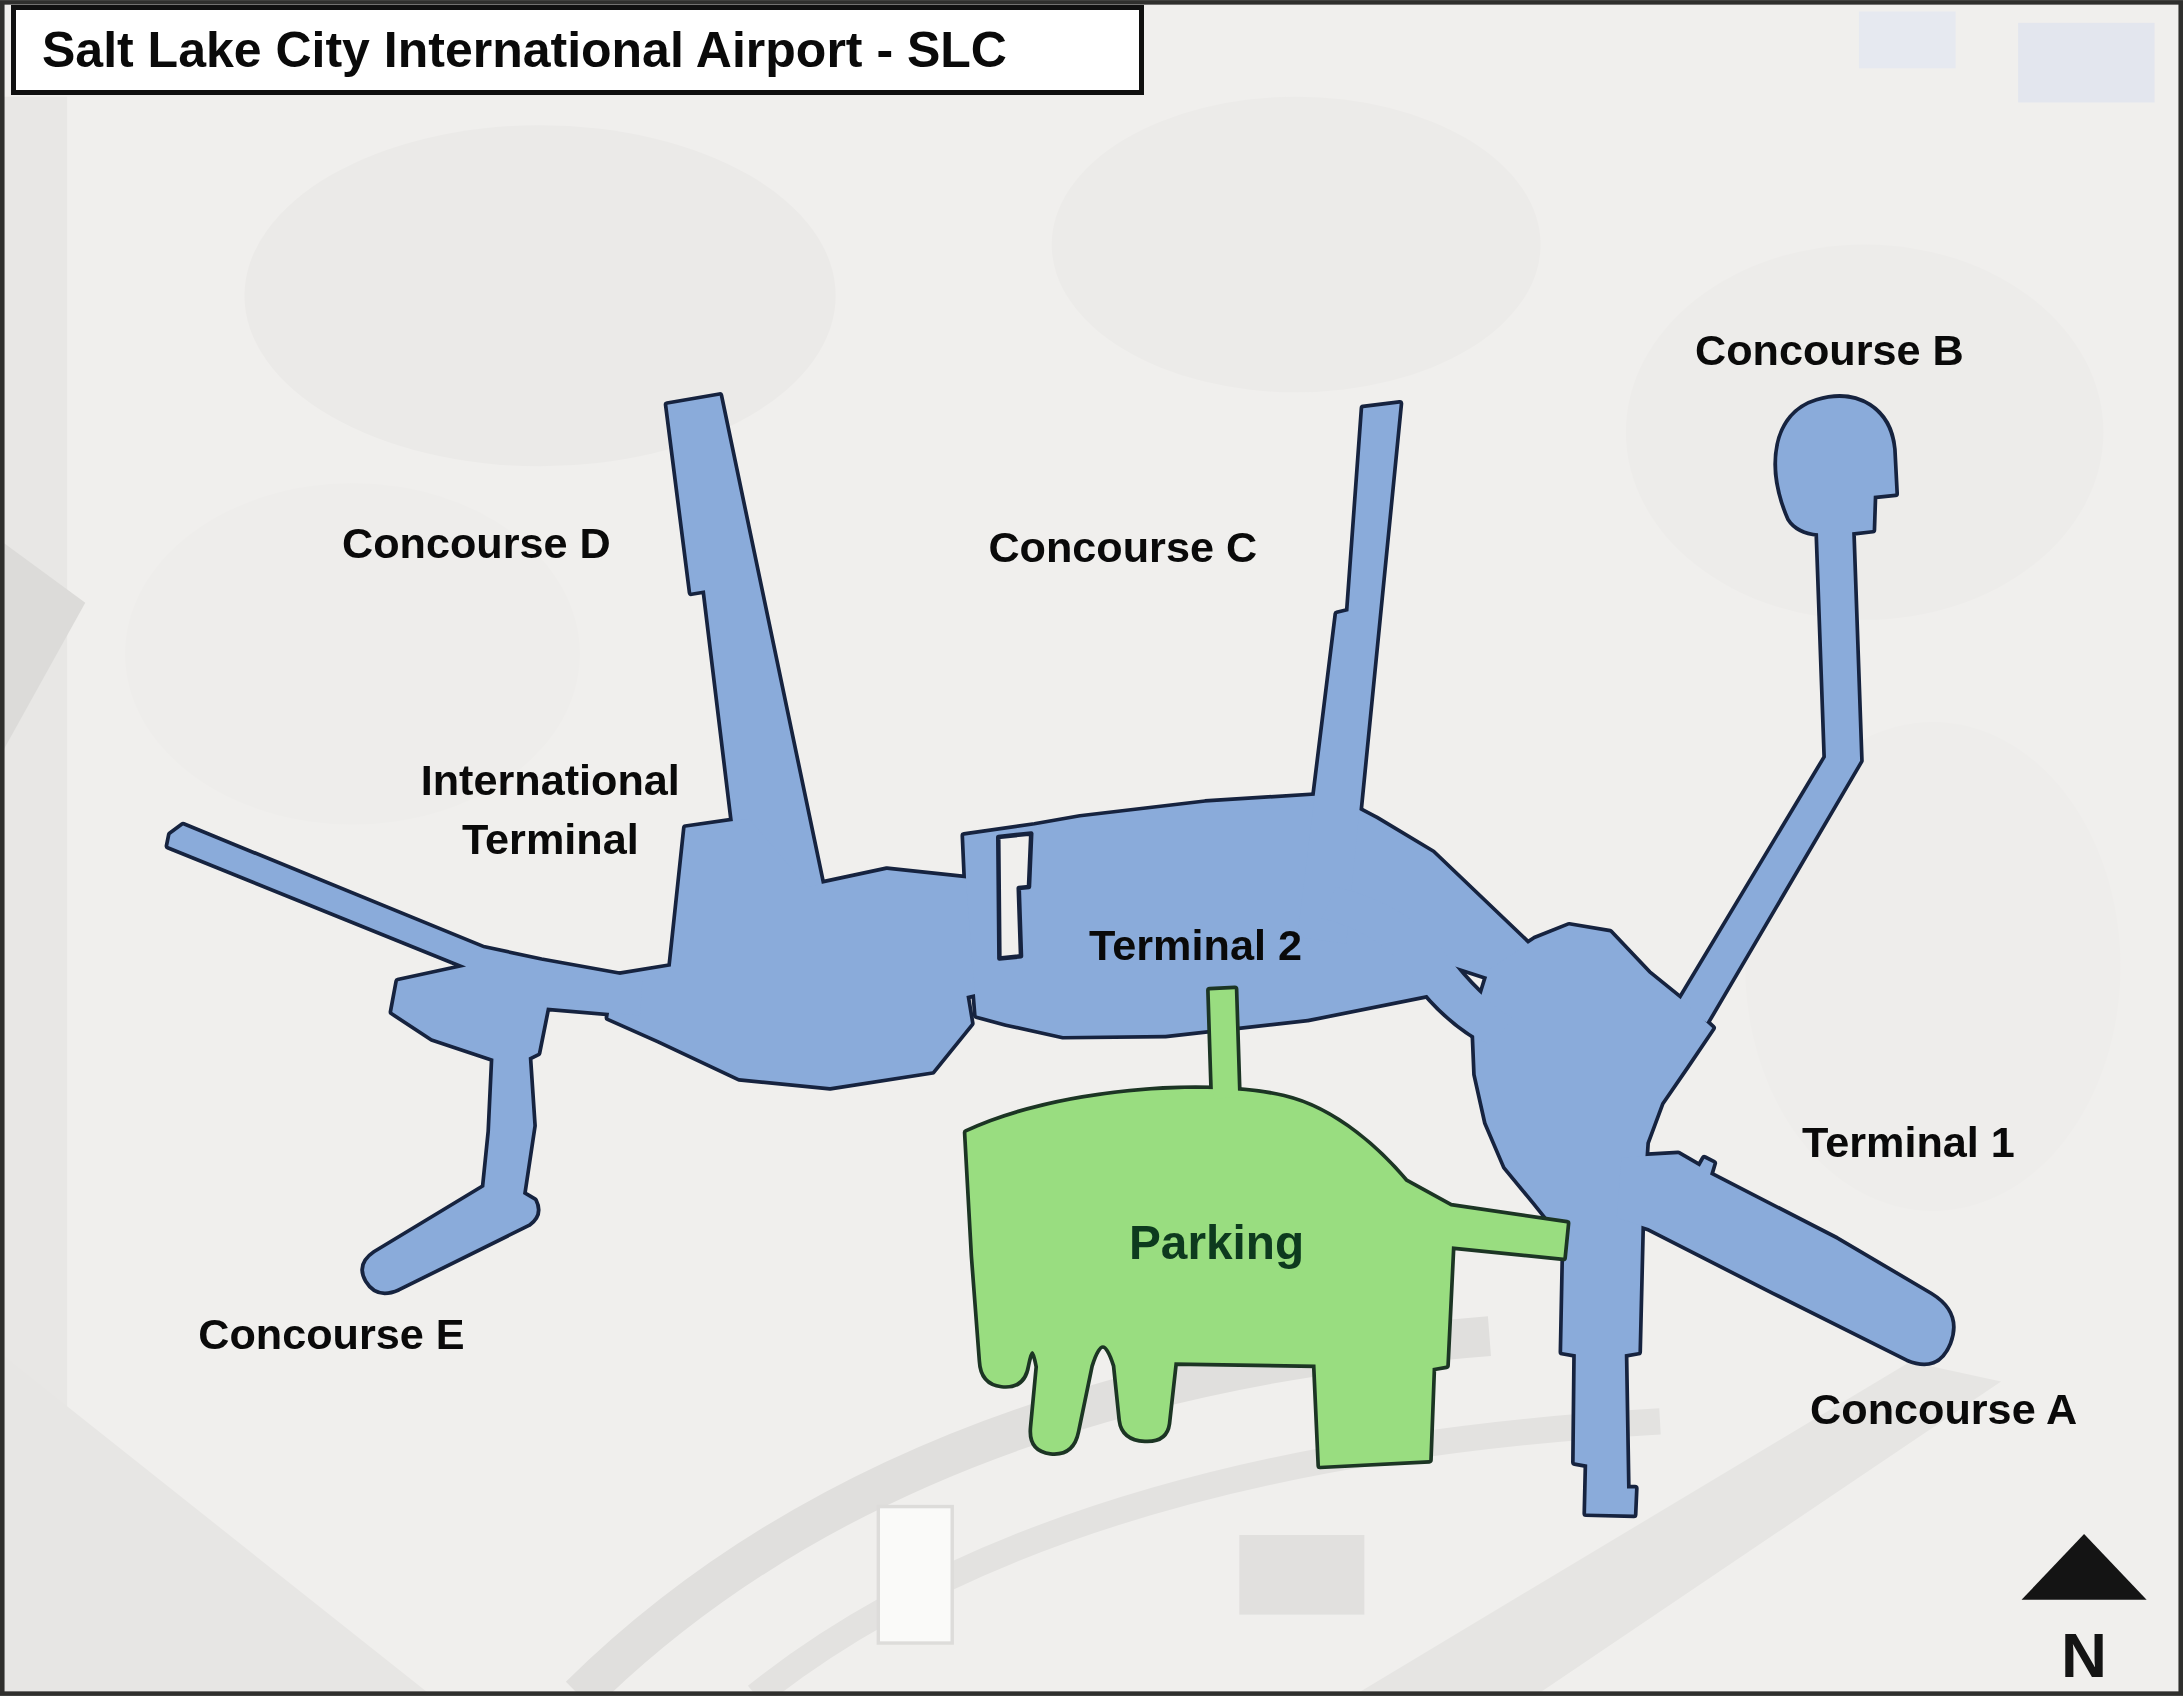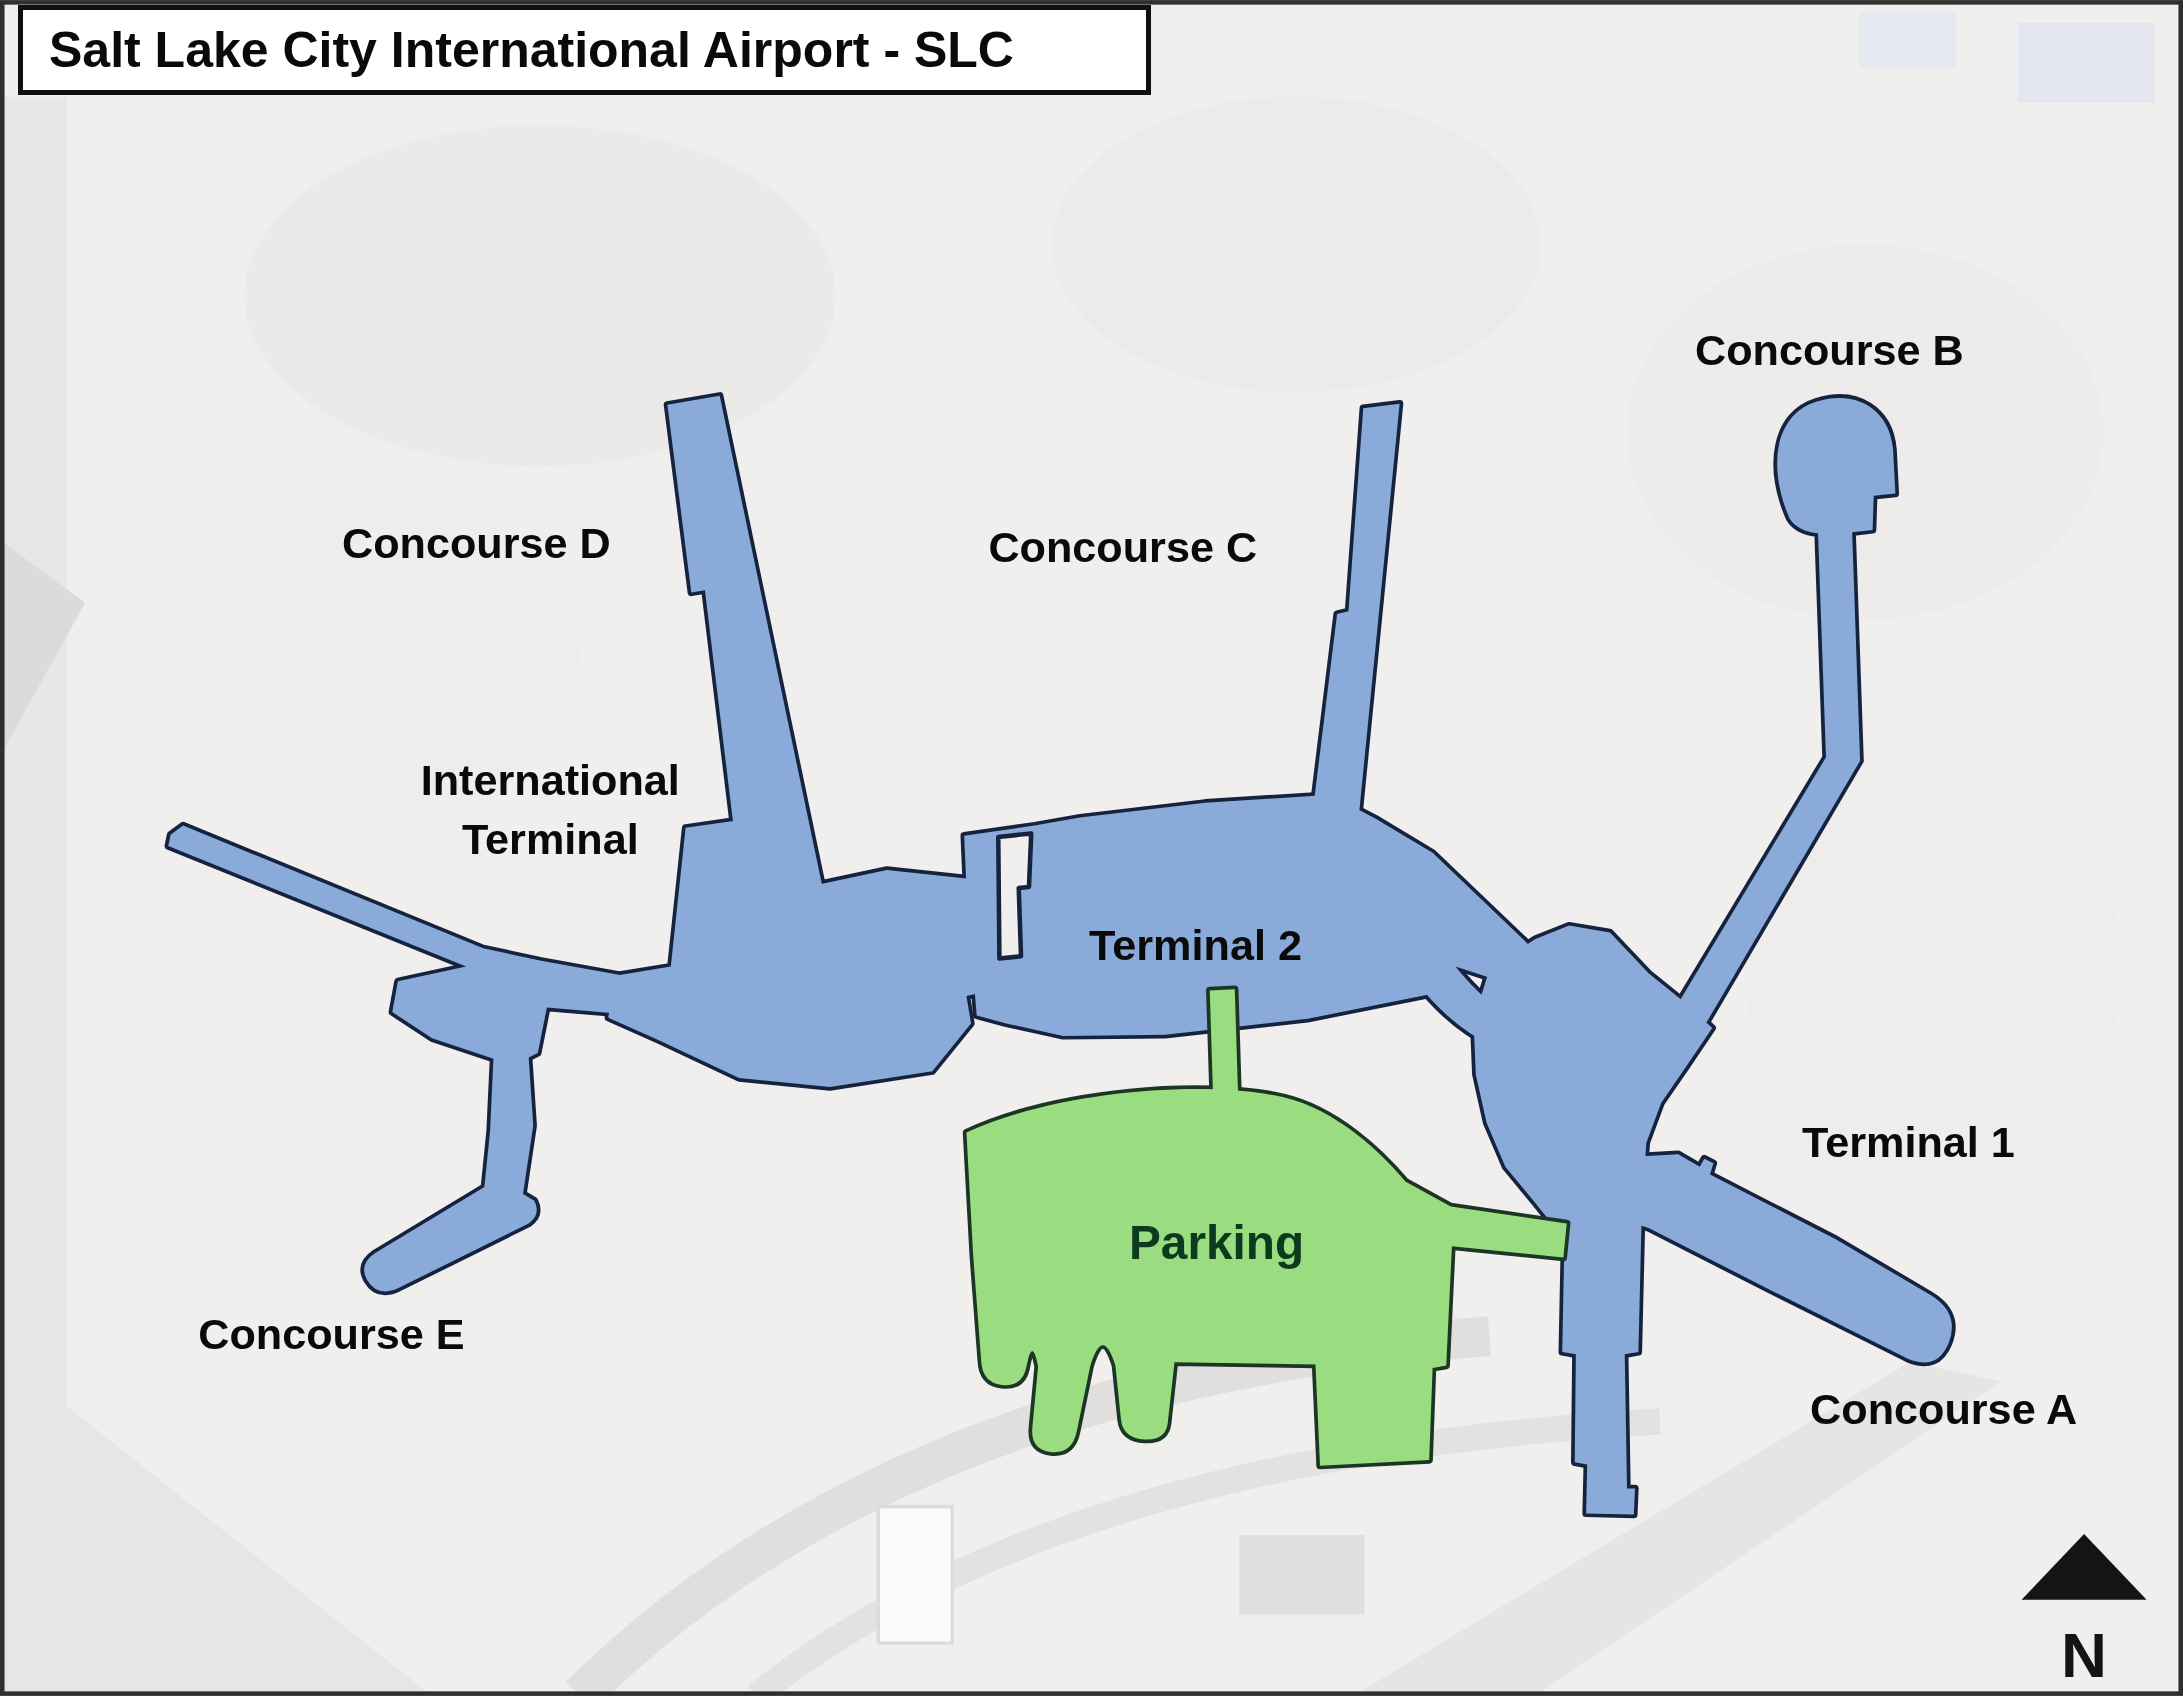--- a/index.html
+++ b/index.html
@@ -7,21 +7,21 @@
     position: relative;
     width: 2183px;
     height: 1696px;
     background: var(--background, #f0efed);
     overflow: hidden;
     font-family: "Liberation Sans", "DejaVu Sans", sans-serif;
   }
   .stage svg { position: absolute; left: 0; top: 0; }
   .title-box {
     position: absolute;
-    left: 18px; top: 4.5px;
+    left: 11px; top: 4.5px;
     width: 1097px; height: 80px;
     background: #ffffff;
     border: 5.7px solid #101010;
     display: flex;
     align-items: center;
     padding-left: 26px;
     font-size: 50px;
     font-weight: bold;
     color: #0a0a0a;
     white-space: nowrap;

